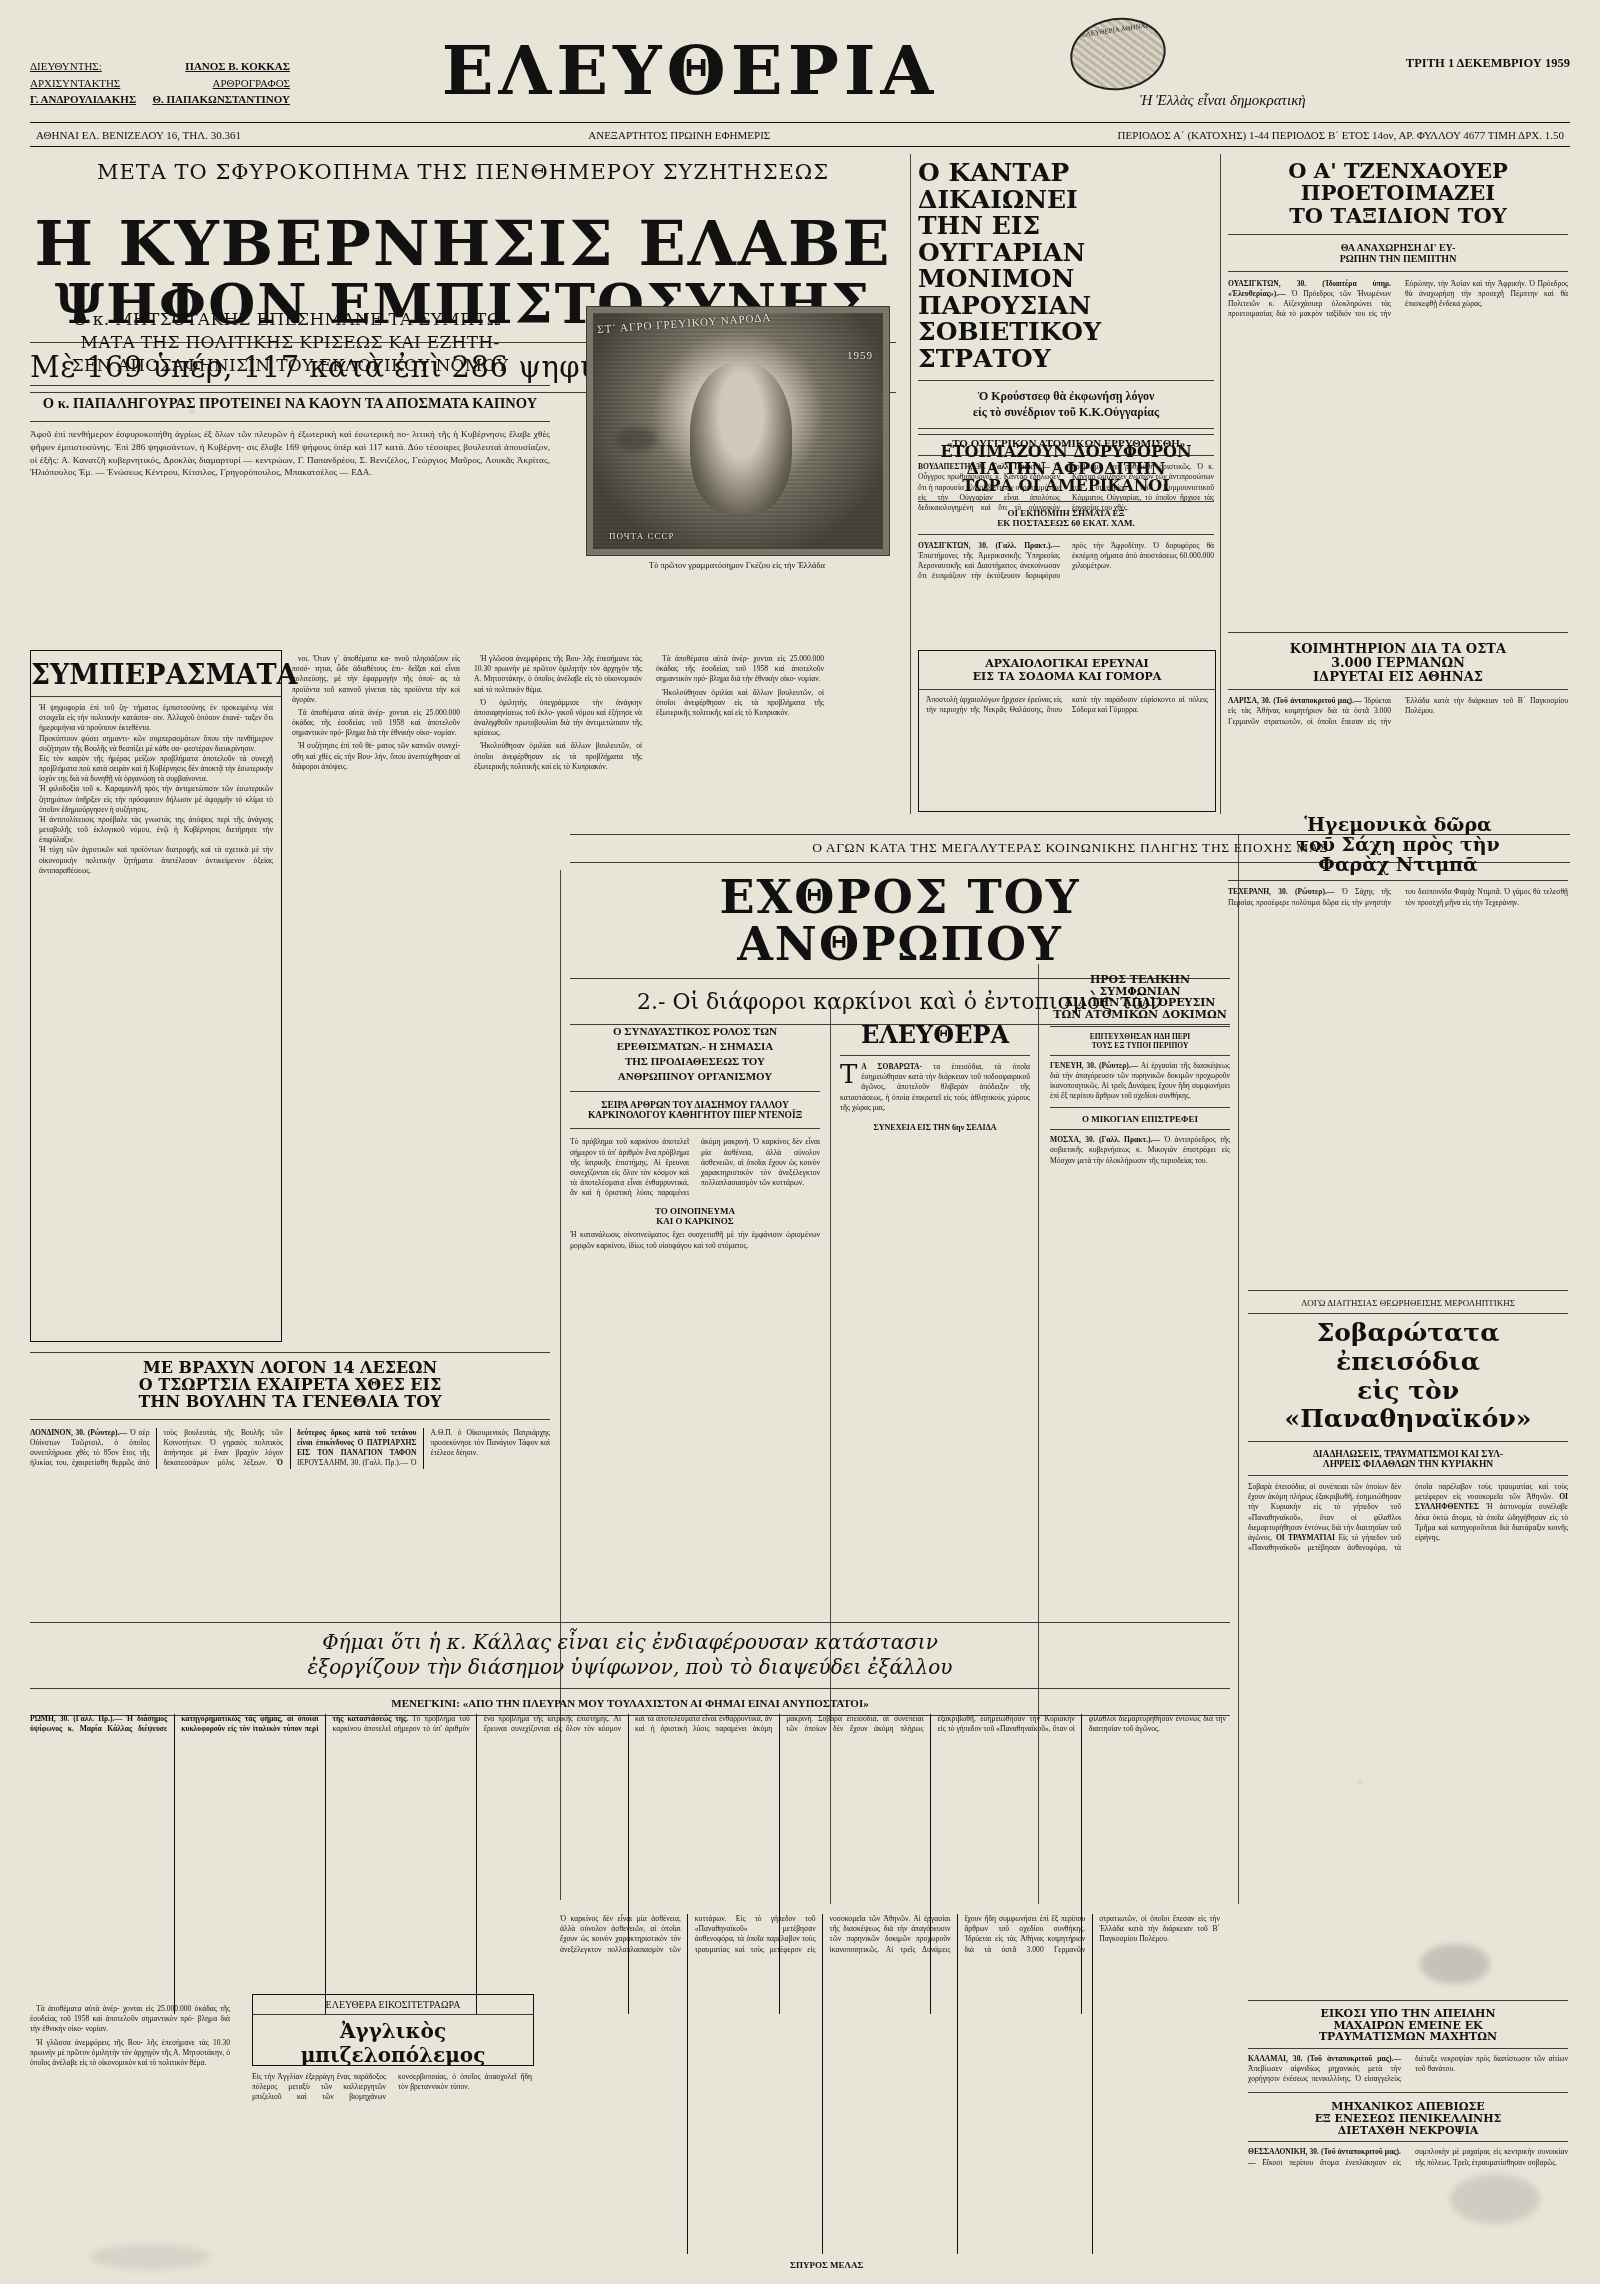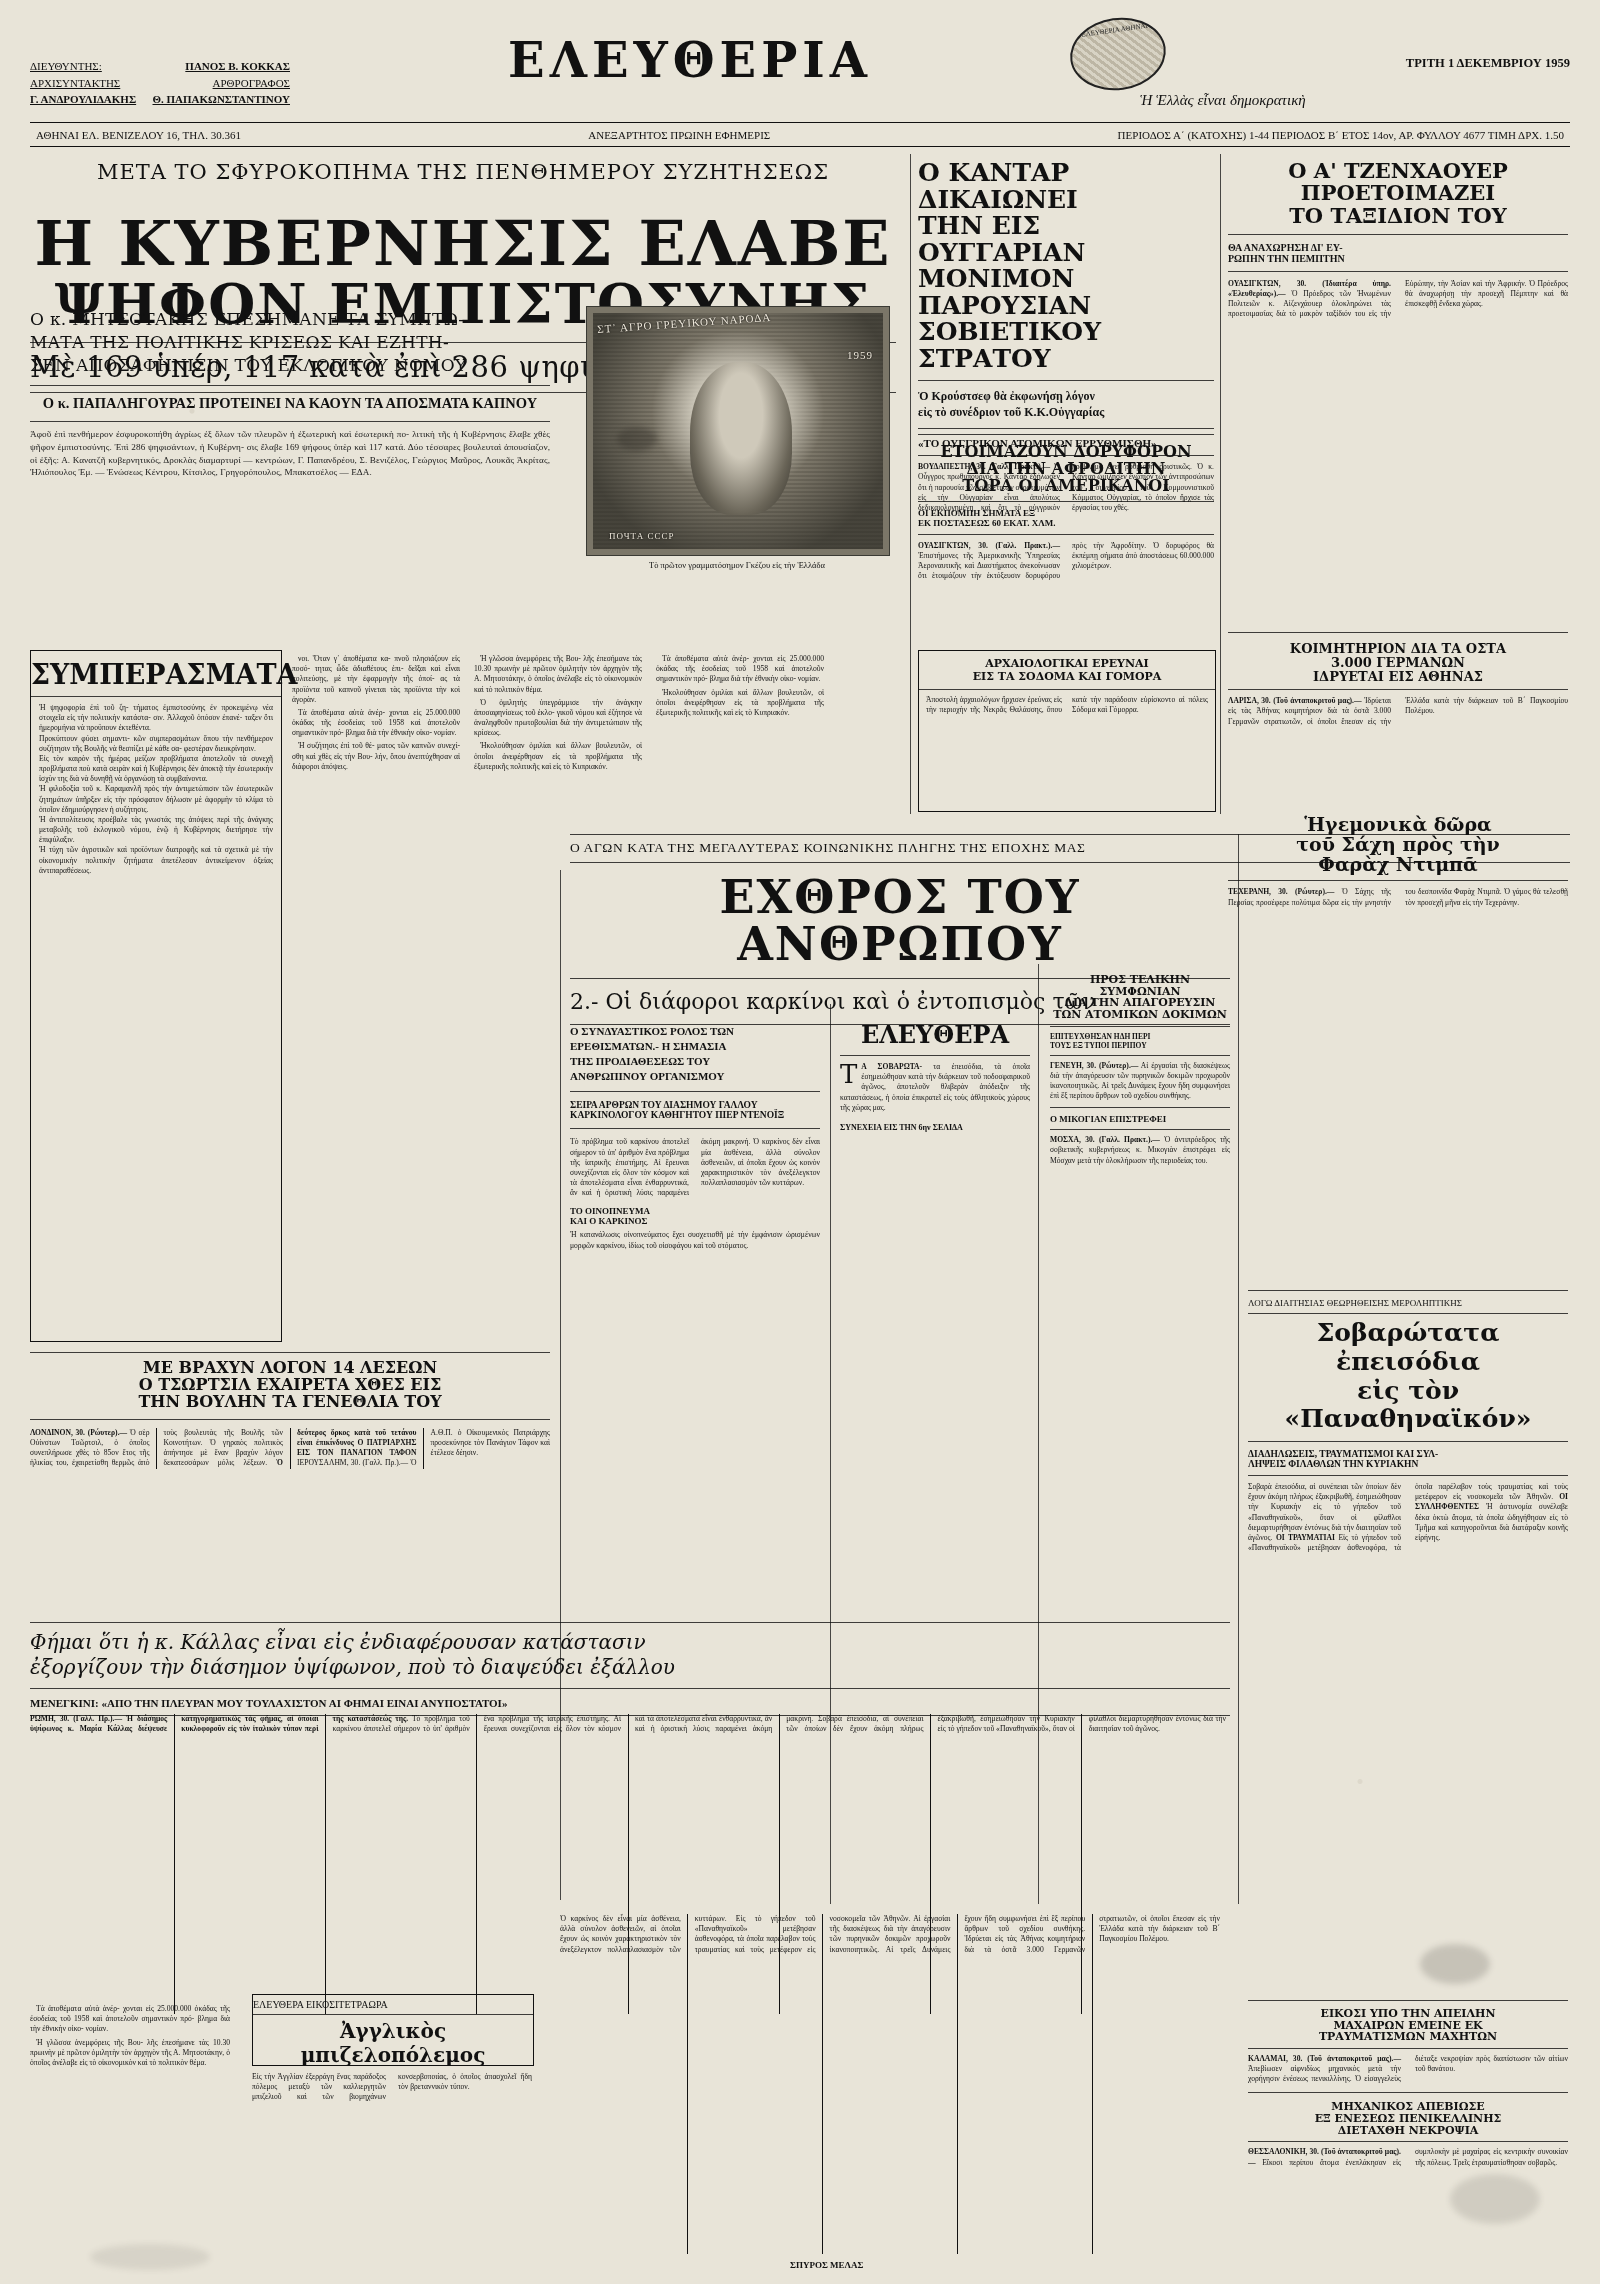--- a/index.html
+++ b/index.html
@@ -12,21 +12,21 @@
       radial-gradient(circle at 62% 48%, rgba(160,150,130,.15) 0 2px, transparent 3px),
       radial-gradient(circle at 85% 78%, rgba(160,150,130,.15) 0 2px, transparent 3px);
     overflow:hidden;color:#111;
   }
   .pad{position:absolute;left:30px;top:14px;width:1540px;height:2256px;}
 
   
   .masthead{position:relative;height:132px;}
   .mast-title{
     position:absolute;left:290px;top:22px;width:740px;text-align:center;
-    font-size:48px;letter-spacing:5px;font-weight:700;line-height:1;
+    font-size:68px;letter-spacing:5px;font-weight:700;line-height:1;
     font-family:"DejaVu Serif", serif;
   }
   .mast-sub-right{position:absolute;left:1110px;top:78px;font-size:15px;font-style:italic;}
   .seal{
     position:absolute;left:1040px;top:4px;width:92px;height:68px;border-radius:50%;
     border:2px solid #222;transform:rotate(-8deg);
     background:repeating-linear-gradient(45deg,#d8d3c4 0 3px,#bdb6a4 3px 6px);
     font-size:7px;text-align:center;color:#222;overflow:hidden;
   }
   .seal span{display:block;margin-top:6px;line-height:1.15;}
@@ -50,21 +50,21 @@
     letter-spacing:2px;line-height:1.02;
   }
   .sub169{font-family:"DejaVu Serif",serif;font-size:29px;letter-spacing:.5px;}
   .deck{font-size:17px;line-height:1.35;letter-spacing:.3px;font-family:"DejaVu Serif",serif;}
   .deck2{font-size:14.5px;line-height:1.35;text-align:center;}
   .body{font-size:8.6px;line-height:1.38;text-align:justify;letter-spacing:.05px;color:#1a1a1a;}
   .tiny{font-size:7.6px;line-height:1.34;text-align:justify;}
   .tiny p{margin:0 0 3px 0;text-indent:6px;}
   .secthead{font-family:"DejaVu Serif",serif;font-weight:700;text-align:center;line-height:1.06;}
   .boxhead{font-family:"DejaVu Serif",serif;font-weight:700;text-align:center;}
-  .center{text-align:left;}
+  .center{text-align:center;}
   .ital{font-style:italic;}
   .b{font-weight:700;}
   .box{border:1.5px solid #111;}
   .capt{font-size:8.5px;text-align:center;line-height:1.3;}
 
   .photo{
     position:absolute;background:#7b7668;border:1px solid #3a3a34;overflow:hidden;
   }
   .stamp-inner{
     position:absolute;inset:6px;

